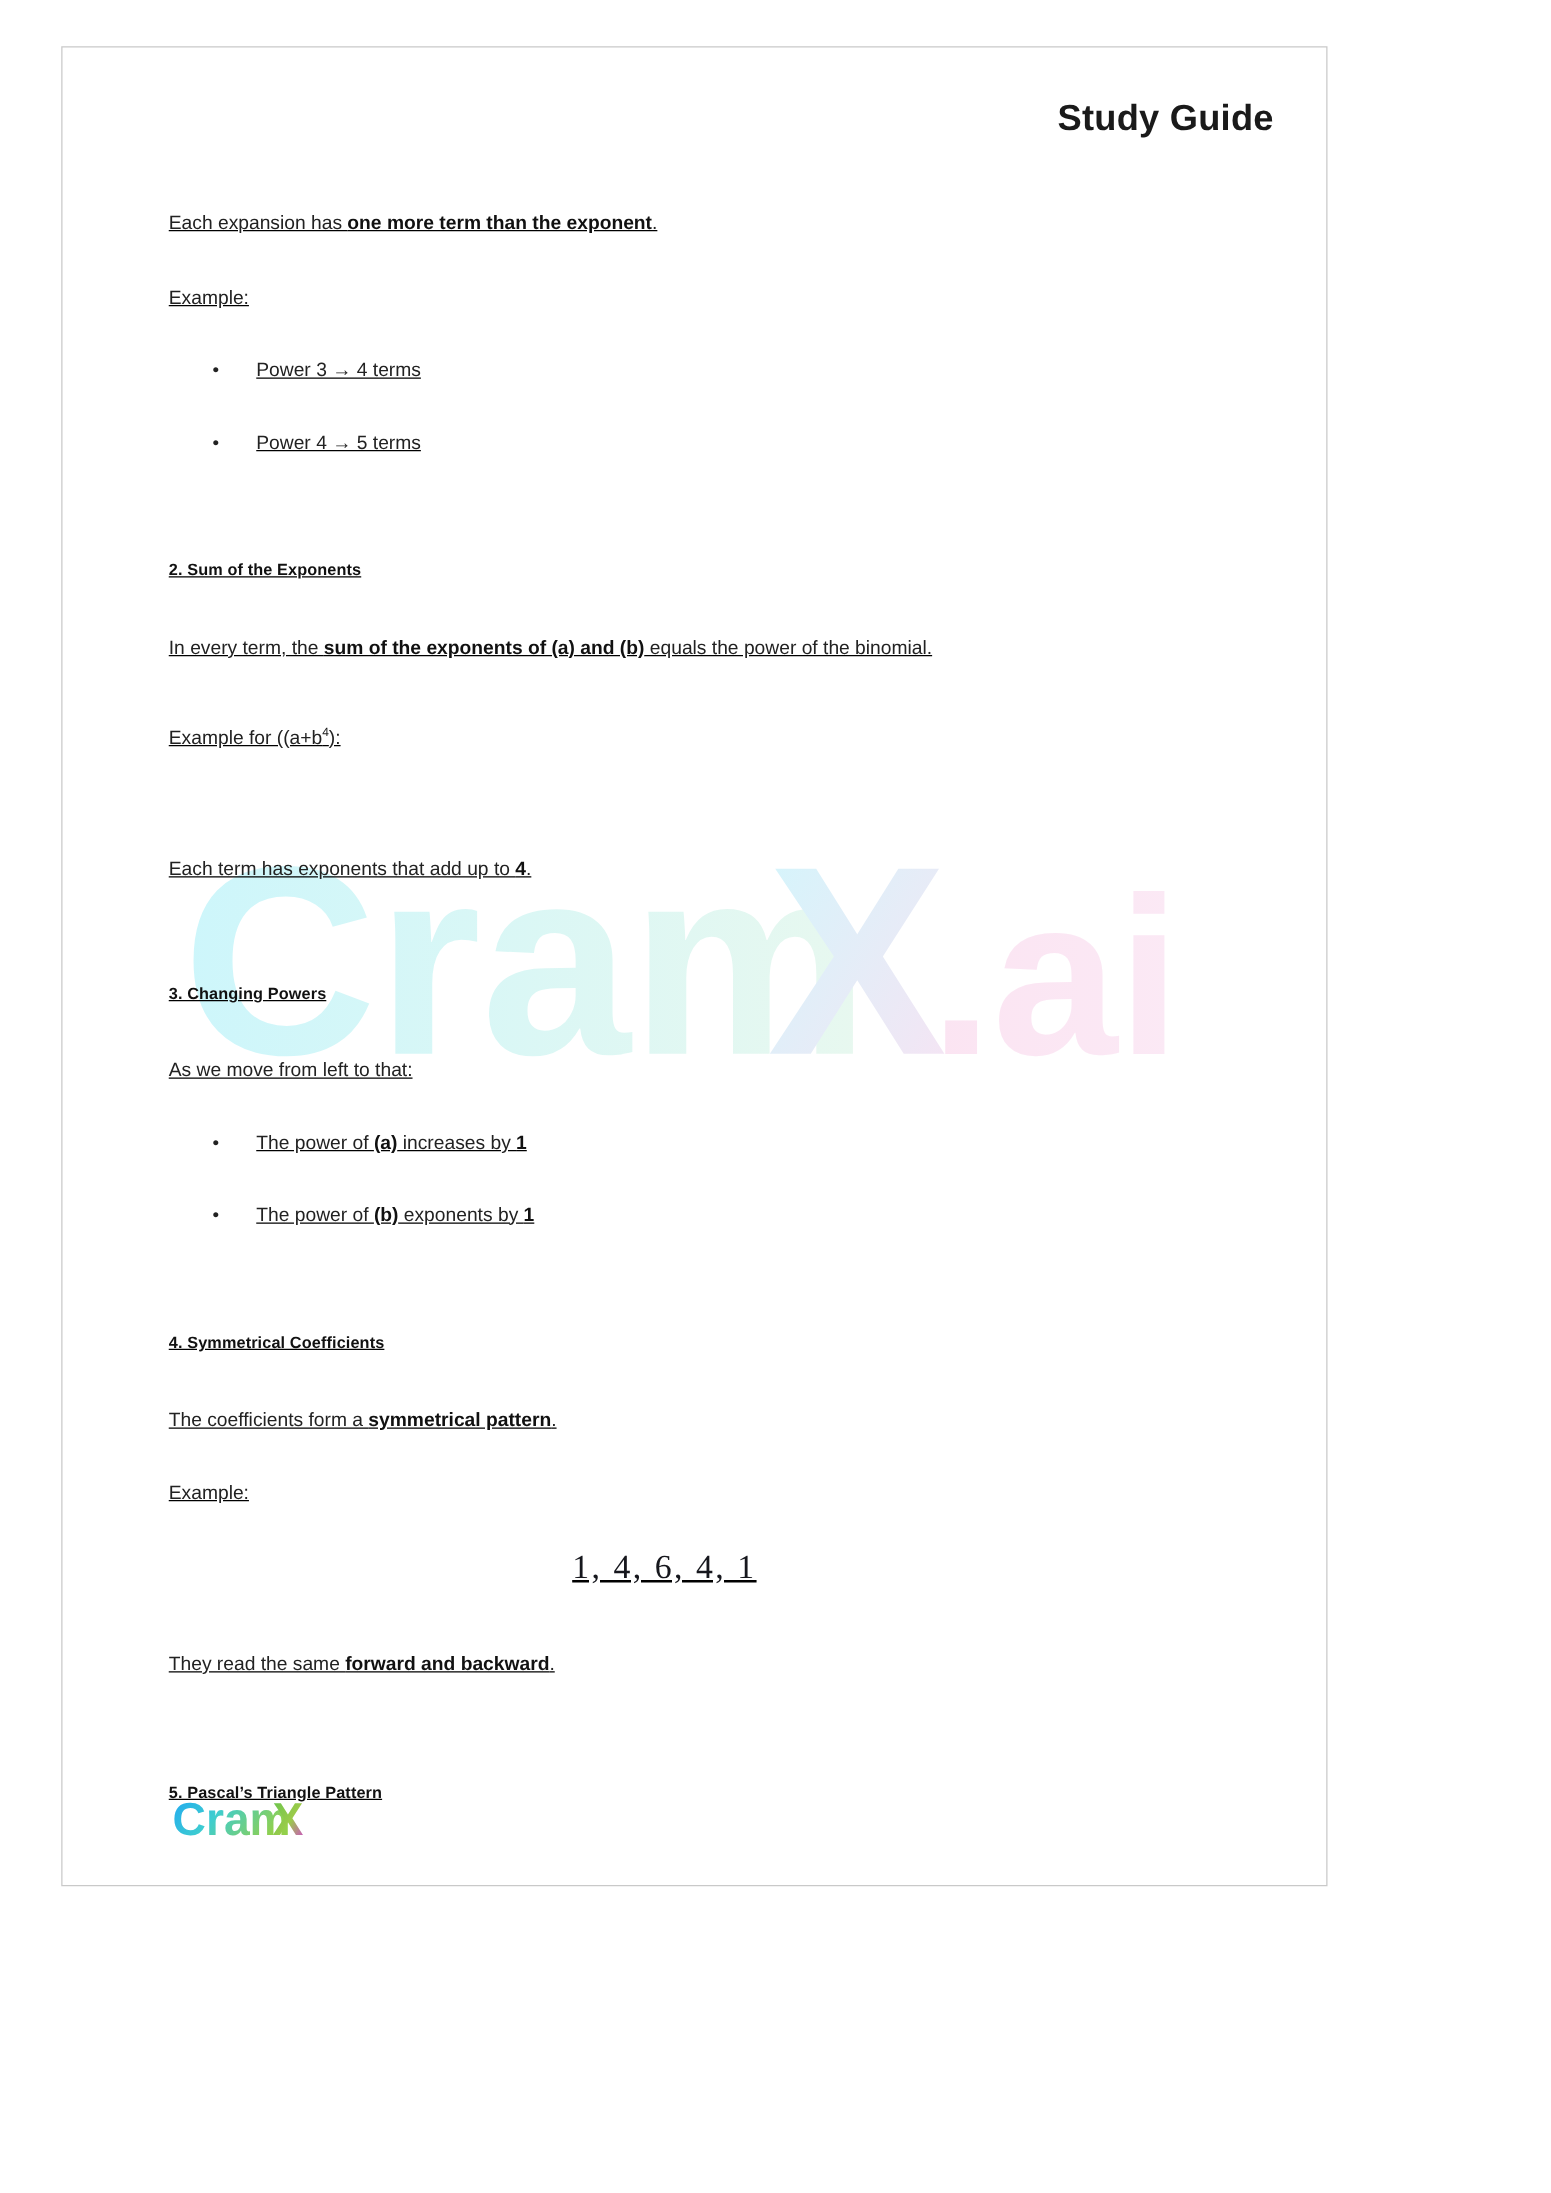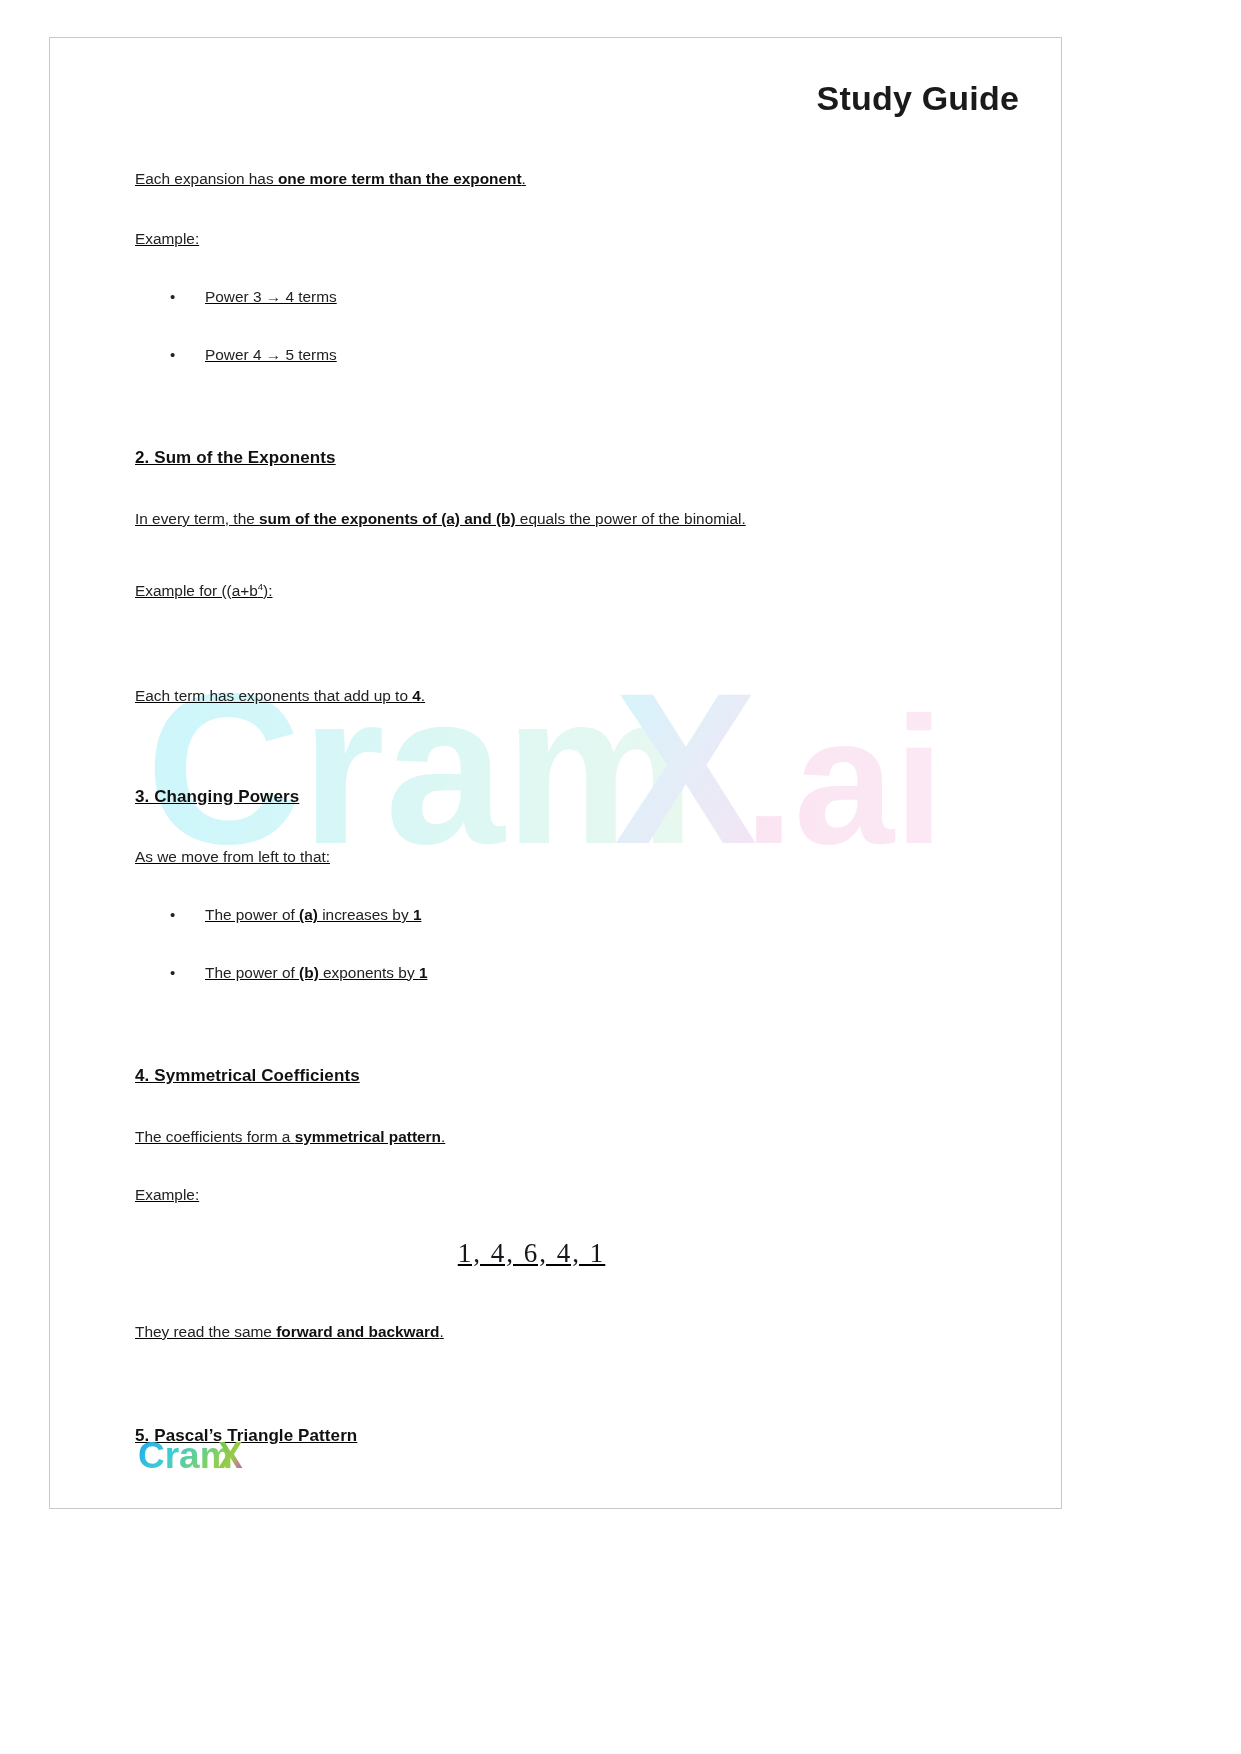--- a/index.html
+++ b/index.html
@@ -42,21 +42,21 @@
   .content {
     position: relative;
     z-index: 2;
     padding: 0;
   }
 
   .doc-title {
     position: absolute;
     top: 41px;
     right: 42px;
-    font-size: 34px;
+    font-size: 29px;
     font-weight: bold;
     color: #1a1a1a;
     letter-spacing: 0.2px;
   }
 
   .body-block {
     position: absolute;
     left: 85px;
     right: 40px;
     text-decoration: underline;
@@ -66,21 +66,21 @@
     margin: 0;
     font-size: 15.4px;
     line-height: 1.45;
     color: #222222;
     font-weight: normal;
   }
   p.para b { font-weight: bold; color: #111111; }
 
   h3.section {
     margin: 0;
-    font-size: 17px;
+    font-size: 13px;
     font-weight: bold;
     color: #111111;
     letter-spacing: 0.1px;
   }
 
   ul.bullets {
     list-style: none;
     margin: 0;
     padding: 0;
   }

